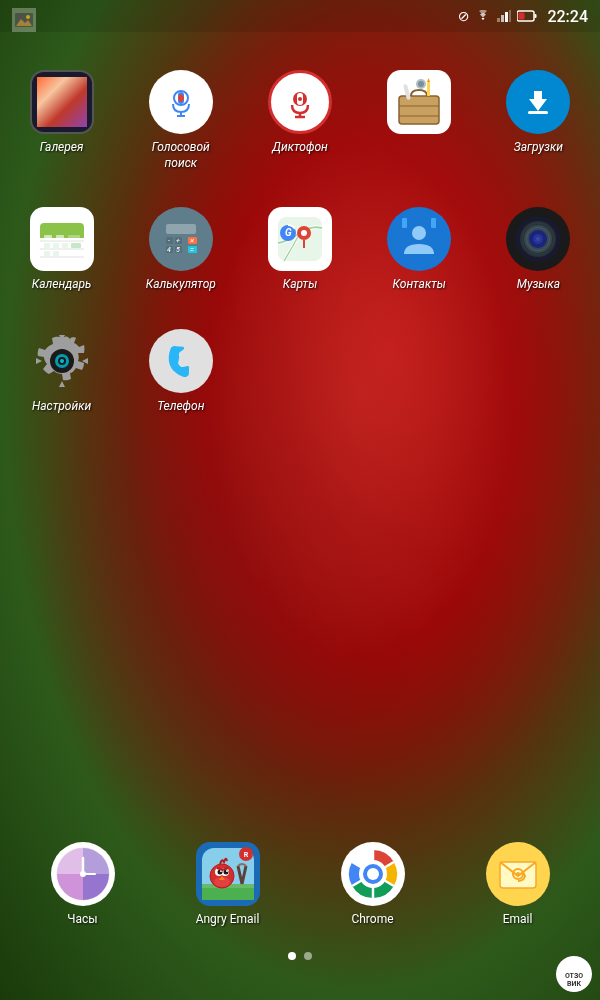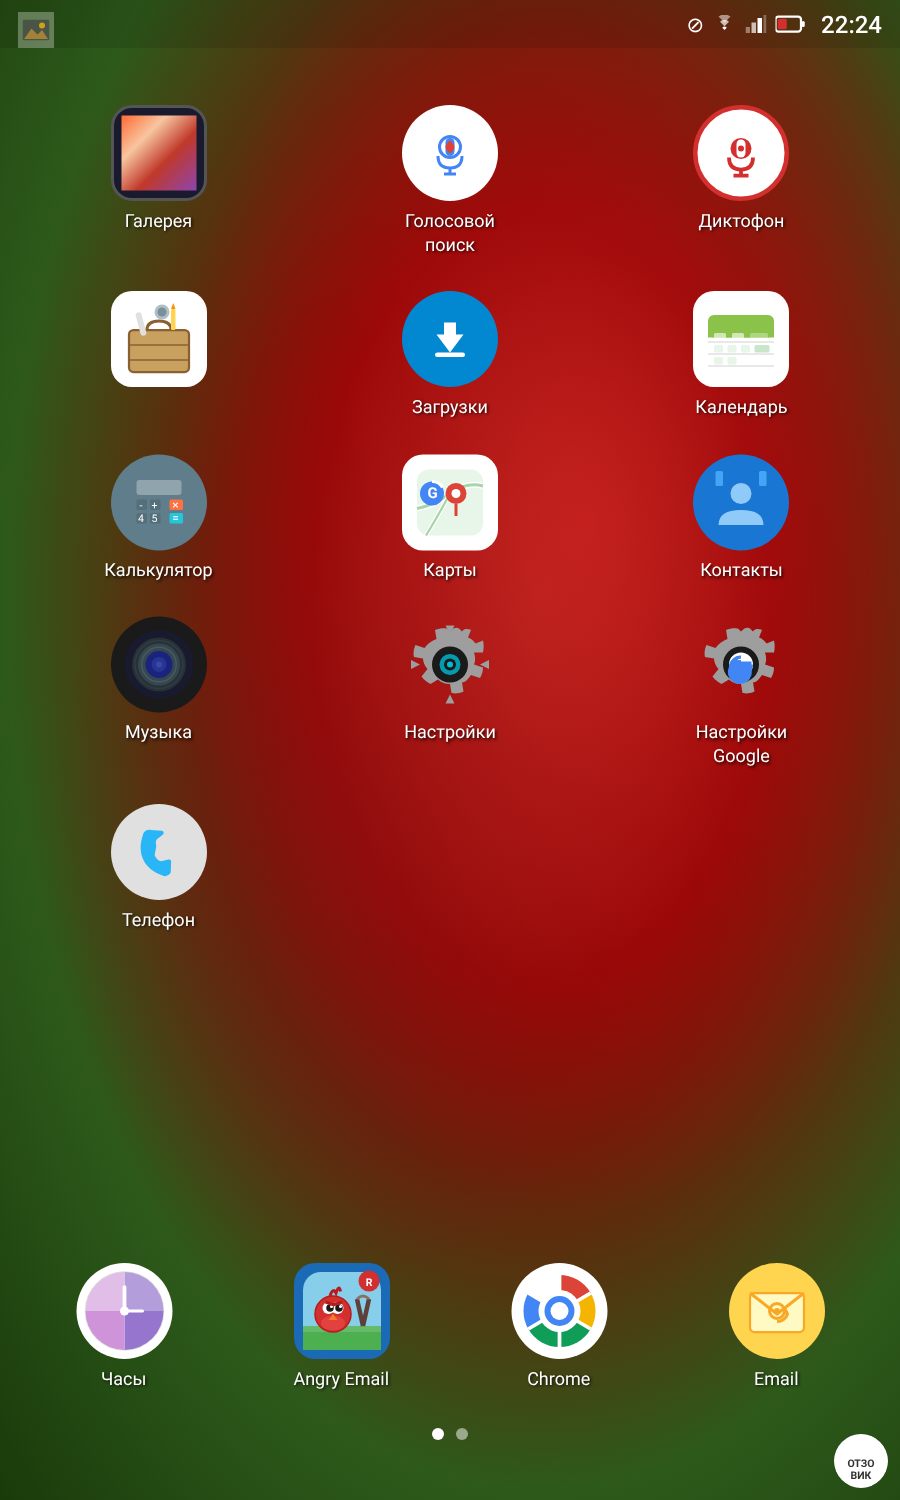--- a/index.html
+++ b/index.html
@@ -59,24 +59,25 @@
       background: rgba(255,255,255,0.3);
       display: flex;
       align-items: center;
       justify-content: center;
       font-size: 12px;
     }
     .apps-grid {
       position: relative;
       z-index: 5;
       display: grid;
-      grid-template-columns: repeat(3, 1fr);
-      gap: 3px;
+      grid-template-columns: repeat(5, 1fr);
+      gap: 16px;
       padding: 20px 10px 0;
       margin-top: 10px;
+      font-style: italic;
     }
     .app-item {
       display: flex;
       flex-direction: column;
       align-items: center;
       padding: 8px 4px 12px;
       cursor: pointer;
     }
     .app-icon {
       width: 64px;
@@ -487,34 +488,20 @@
           C30 8 33 4 36 6 L38 8 C40 5 44 7 44 7 L42 12 C45 13 47 16 47 16 L52 14 C53 18 52 22 52 22 L46 22 C47 25 47 28 46 30 L52 32 C52 36 50 39 50 39 L44 37 C42 40 40 42 38 42 L39 48 C35 50 31 49 31 49 L30 43 C27 43 24 42 22 40 L17 43 C13 41 11 38 11 38 L15 33 C13 31 12 28 12 26 L6 25 C5 21 7 17 7 17 L13 19 C15 16 18 14 21 13 L20 7 C24 5 28 6 28 6 Z" fill="#9e9e9e"></path>
         <circle cx="30" cy="30" r="12" fill="#1a1a1a"></circle>
         <circle cx="30" cy="30" r="7" fill="#00bcd4" opacity="0.8"></circle>
         <circle cx="30" cy="30" r="4" fill="#1a1a1a"></circle>
         <circle cx="30" cy="30" r="2" fill="#00bcd4"></circle>
       </svg>
     </div>
     <span class="app-label">Настройки</span>
   </div>
 
-  <div class="app-item">
-    <div class="app-icon icon-gsettings">
-      <svg width="60" height="60" viewBox="0 0 60 60">
-        <path d="M30 8 
-          C30 8 33 4 36 6 L38 8 C40 5 44 7 44 7 L42 12 C45 13 47 16 47 16 L52 14 C53 18 52 22 52 22 L46 22 C47 25 47 28 46 30 L52 32 C52 36 50 39 50 39 L44 37 C42 40 40 42 38 42 L39 48 C35 50 31 49 31 49 L30 43 C27 43 24 42 22 40 L17 43 C13 41 11 38 11 38 L15 33 C13 31 12 28 12 26 L6 25 C5 21 7 17 7 17 L13 19 C15 16 18 14 21 13 L20 7 C24 5 28 6 28 6 Z" fill="#9e9e9e"></path>
-        <circle cx="30" cy="30" r="12" fill="#1a1a1a"></circle>
-
-        <circle cx="30" cy="30" r="8" fill="white"></circle>
-        <path d="M35 30 L30 30 L30 27 A8 8 0 1 0 37 33 L33 33 A4 4 0 1 1 30 26 L30 24 A8 8 0 0 0 22 30 A8 8 0 0 0 30 38 A8 8 0 0 0 38 30 L35 30 Z" fill="#4285F4"></path>
-        <rect x="30" y="28" width="7" height="4" fill="#4285F4"></rect>
-      </svg>
-    </div>
-    <span class="app-label">Настройки Google</span>
-  </div>
 
 
   <div class="app-item">
     <div class="app-icon icon-phone">
       <svg width="56" height="56" viewBox="0 0 56 56">
         <circle cx="28" cy="28" r="26" fill="#e0e0e0"></circle>
 
         <path d="M18 16 C16 16 14 18 14 20 C14 34 22 42 36 42 C38 42 40 40 40 38 L38 32 C38 30 36 30 35 31 L32 33 C30 34 28 33 26 31 L25 25 C24 23 23 22 24 20 L26 17 C27 16 27 14 25 14 Z" fill="#29b6f6" transform="rotate(20, 28, 28)"></path>
       </svg>
     </div>

